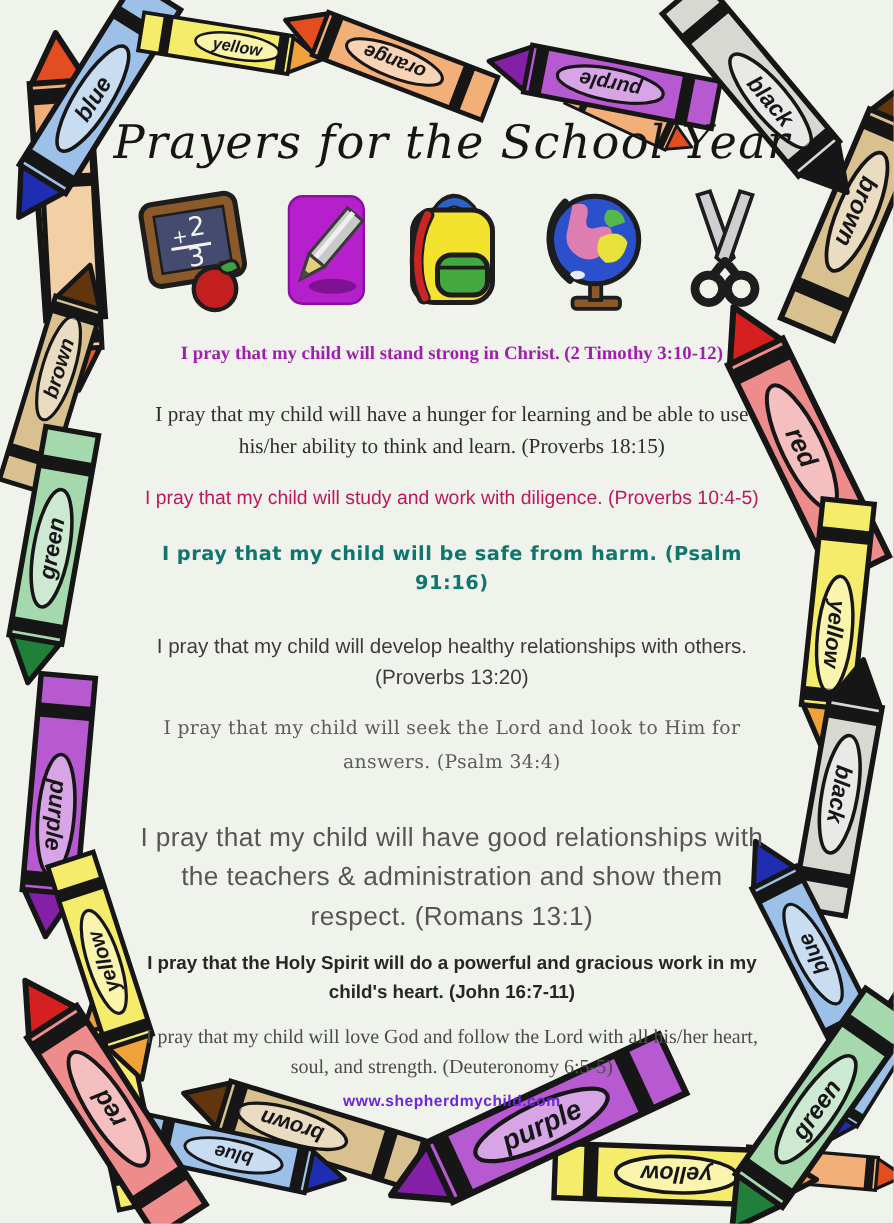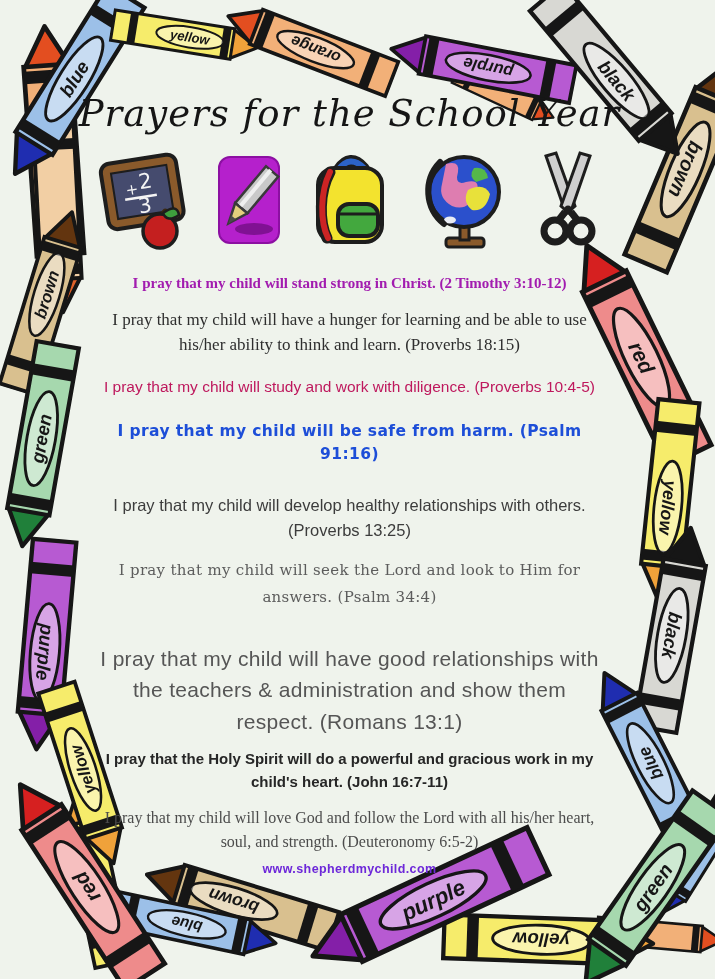--- a/index.html
+++ b/index.html
@@ -7,38 +7,38 @@
   .poster {
     position:relative; width:715px; height:979px; margin:0 auto;
     background:#eff3ec; overflow:hidden;
   }
   
   #crayon-layer { position:absolute; inset:0; z-index:1; }
   .crayon { position:absolute; transform-origin:center; }
   .crayon svg { display:block; }
   
   .content {
-    position:absolute; left:92px; top:92px; width:515px; z-index:3;
+    position:absolute; left:104px; top:92px; width:515px; z-index:3;
     display:flex; flex-direction:column; align-items:center; text-align:center;
   }
   .title {
     margin:0; font-family:"DejaVu Serif", serif; font-style:italic; font-weight:500;
     font-size:37px; color:#151515; letter-spacing:1px; white-space:nowrap;
   }
   .icon-row {
     margin-top:14px; height:102px; display:flex; align-items:center;
     justify-content:center; gap:26px;
   }
   .icon-row svg { display:block; }
   .prayers { display:flex; flex-direction:column; align-items:center; }
   .prayer { margin:0; }
   .p-s1 { margin-top:22px; max-width:560px; font-family:"Liberation Serif",serif; font-weight:bold; font-size:15px; line-height:1.45; color:#a21caf; }
-  .p-s2 { margin-top:12px; max-width:530px; font-family:"Liberation Serif",serif; font-size:17px; line-height:1.5; color:#2e2e2e; }
+  .p-s2 { margin-top:24px; max-width:530px; font-family:"Liberation Serif",serif; font-size:17px; line-height:1.5; color:#2e2e2e; }
   .p-s3 { margin-top:18px; max-width:560px; font-family:"Liberation Sans",sans-serif; font-size:15.5px; line-height:1.45; color:#be185d; }
-  .p-s4 { margin-top:22px; max-width:560px; font-family:"DejaVu Sans",sans-serif; font-weight:bold; font-size:15.5px; letter-spacing:.4px; line-height:1.45; color:#1d4ed8; }
+  .p-s4 { margin-top:22px; max-width:560px; font-family:"DejaVu Sans",sans-serif; font-weight:bold; font-size:15.5px; letter-spacing:.4px; line-height:1.45; color:#0f766e; }
   .p-s5 { margin-top:28px; max-width:540px; font-family:"Liberation Sans",sans-serif; font-size:16.5px; line-height:1.5; color:#3c3c3c; }
   .p-s6 { margin-top:20px; max-width:540px; font-family:"Liberation Serif",serif; font-size:13.5px; line-height:1.7; color:#474747; }
   .p-s7 { margin-top:14px; max-width:560px; font-family:"DejaVu Serif",serif; font-size:15px; letter-spacing:.3px; line-height:1.8; color:#5c5c5c; }
   .p-s8 { margin-top:32px; max-width:505px; font-family:"Liberation Sans",sans-serif; font-size:21px; letter-spacing:.3px; line-height:1.5; color:#555; }
   .p-s9 { margin-top:10px; max-width:575px; font-family:"Liberation Sans",sans-serif; font-weight:bold; font-size:15px; line-height:1.55; color:#262626; }
   .p-s10 { margin-top:12px; max-width:560px; font-family:"Liberation Serif",serif; font-size:16px; line-height:1.5; color:#4c4c4c; }
   .footer-url {
     margin-top:8px; font-family:"Liberation Sans",sans-serif; font-weight:bold;
     font-size:12.5px; letter-spacing:.4px; color:#6d28d9;
   }
@@ -422,22 +422,22 @@
           <circle cx="34" cy="59" r="3.5" fill="#1d1d1d"></circle>
         </svg>
       </span>
     </div>
 
     <div class="prayers" id="prayers">
         <p class="prayer p-s1">I pray that my child will stand strong in Christ. (2 Timothy 3:10-12)</p>
         <p class="prayer p-s2">I pray that my child will have a hunger for learning and be able to use his/her ability to think and learn. (Proverbs 18:15)</p>
         <p class="prayer p-s3">I pray that my child will study and work with diligence. (Proverbs 10:4-5)</p>
         <p class="prayer p-s4">I pray that my child will be safe from harm. (Psalm 91:16)</p>
-        <p class="prayer p-s5">I pray that my child will develop healthy relationships with others. (Proverbs 13:25)</p>
+        <p class="prayer p-s5">I pray that my child will develop healthy relationships with others. (Proverbs 13:20)</p>
         <p class="prayer p-s7">I pray that my child will seek the Lord and look to Him for answers. (Psalm 34:4)</p>
         <p class="prayer p-s8">I pray that my child will have good relationships with the teachers &amp; administration and show them respect. (Romans 13:1)</p>
         <p class="prayer p-s9">I pray that the Holy Spirit will do a powerful and gracious work in my child's heart. (John 16:7-11)</p>
-        <p class="prayer p-s10">I pray that my child will love God and follow the Lord with all his/her heart, soul, and strength. (Deuteronomy 6:5-2)</p>
+        <p class="prayer p-s10">I pray that my child will love God and follow the Lord with all his/her heart, soul, and strength. (Deuteronomy 6:5-5)</p>
       </div>
 
     <div class="footer-url">www.shepherdmychild.com</div>
   </div>
 </div>
 
 </body></html>

